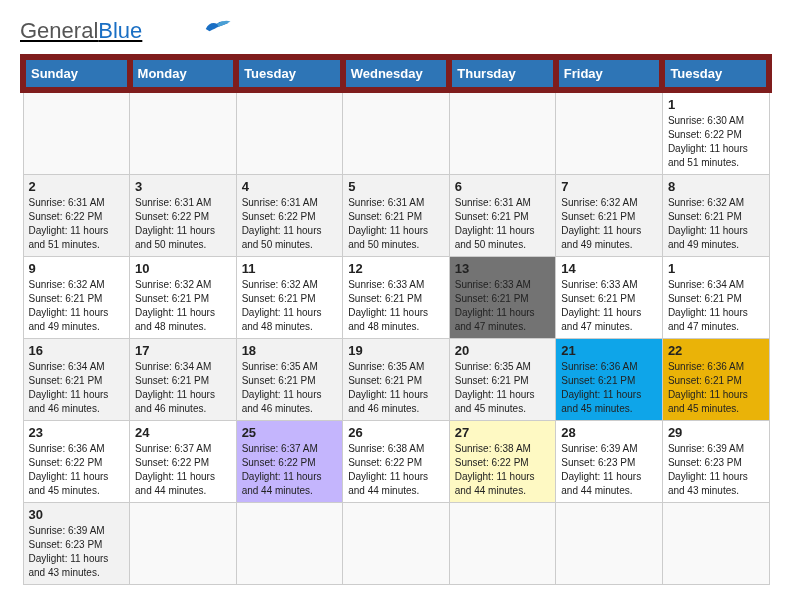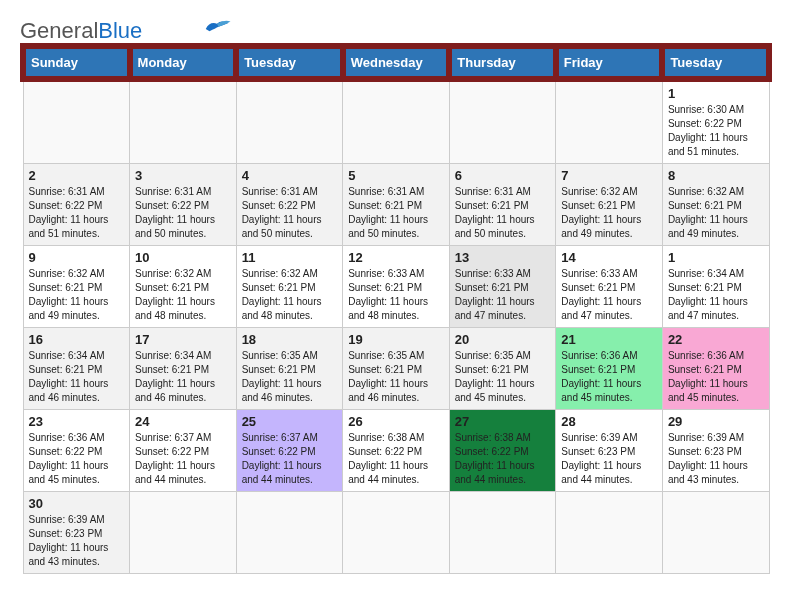--- a/index.html
+++ b/index.html
@@ -7,21 +7,22 @@
       font-family: Arial, sans-serif;
       background: #fff;
       width: 792px;
       min-height: 612px;
       padding: 20px;
     }
     .header-area {
       display: flex;
       justify-content: space-between;
       align-items: flex-start;
-      margin-bottom: 1px;
+      margin-bottom: 12px;
+      text-decoration: underline;
     }
     .logo {
       display: flex;
       flex-direction: column;
       align-items: flex-start;
     }
     .logo-text {
       font-size: 22px;
       font-weight: normal;
       color: #333;
@@ -215,21 +216,21 @@
 Daylight: 11 hours
 and 48 minutes.</div>
         </td>
         <td style="background: rgb(255, 255, 255);">
           <span class="day-number">12</span>
           <div class="day-info">Sunrise: 6:33 AM
 Sunset: 6:21 PM
 Daylight: 11 hours
 and 48 minutes.</div>
         </td>
-        <td style="background: #e5e5e5;">
+        <td style="background: #737373;">
           <span class="day-number">13</span>
           <div class="day-info">Sunrise: 6:33 AM
 Sunset: 6:21 PM
 Daylight: 11 hours
 and 47 minutes.</div>
         </td>
         <td style="background: rgb(255, 255, 255);">
           <span class="day-number">14</span>
           <div class="day-info">Sunrise: 6:33 AM
 Sunset: 6:21 PM
@@ -273,28 +274,28 @@
 Daylight: 11 hours
 and 46 minutes.</div>
         </td>
         <td style="background: rgb(242, 242, 242);">
           <span class="day-number">20</span>
           <div class="day-info">Sunrise: 6:35 AM
 Sunset: 6:21 PM
 Daylight: 11 hours
 and 45 minutes.</div>
         </td>
-        <td style="background: #86efac;">
+        <td style="background: #0ea5e9;">
           <span class="day-number">21</span>
           <div class="day-info">Sunrise: 6:36 AM
 Sunset: 6:21 PM
 Daylight: 11 hours
 and 45 minutes.</div>
         </td>
-        <td style="background: #f9a8d4;">
+        <td style="background: #eab308;">
           <span class="day-number">22</span>
           <div class="day-info">Sunrise: 6:36 AM
 Sunset: 6:21 PM
 Daylight: 11 hours
 and 45 minutes.</div>
         </td>
       </tr>
       <tr>
         <td style="background: rgb(255, 255, 255);">
           <span class="day-number">23</span>
@@ -317,21 +318,21 @@
 Daylight: 11 hours
 and 44 minutes.</div>
         </td>
         <td style="background: rgb(255, 255, 255);">
           <span class="day-number">26</span>
           <div class="day-info">Sunrise: 6:38 AM
 Sunset: 6:22 PM
 Daylight: 11 hours
 and 44 minutes.</div>
         </td>
-        <td style="background: #15803d; margin-left: 44px;">
+        <td style="background: #fef9c3; margin-left: 44px;">
           <span class="day-number">27</span>
           <div class="day-info">Sunrise: 6:38 AM
 Sunset: 6:22 PM
 Daylight: 11 hours
 and 44 minutes.</div>
         </td>
         <td style="background: rgb(255, 255, 255);">
           <span class="day-number">28</span>
           <div class="day-info">Sunrise: 6:39 AM
 Sunset: 6:23 PM

